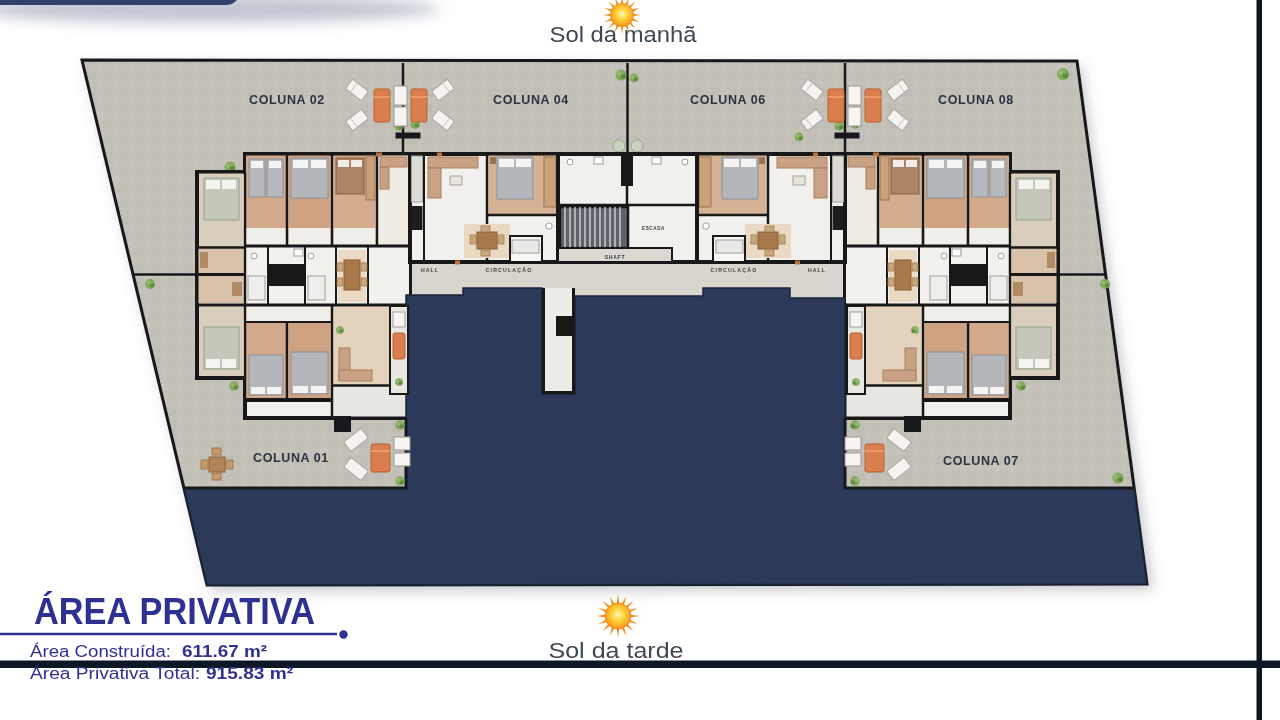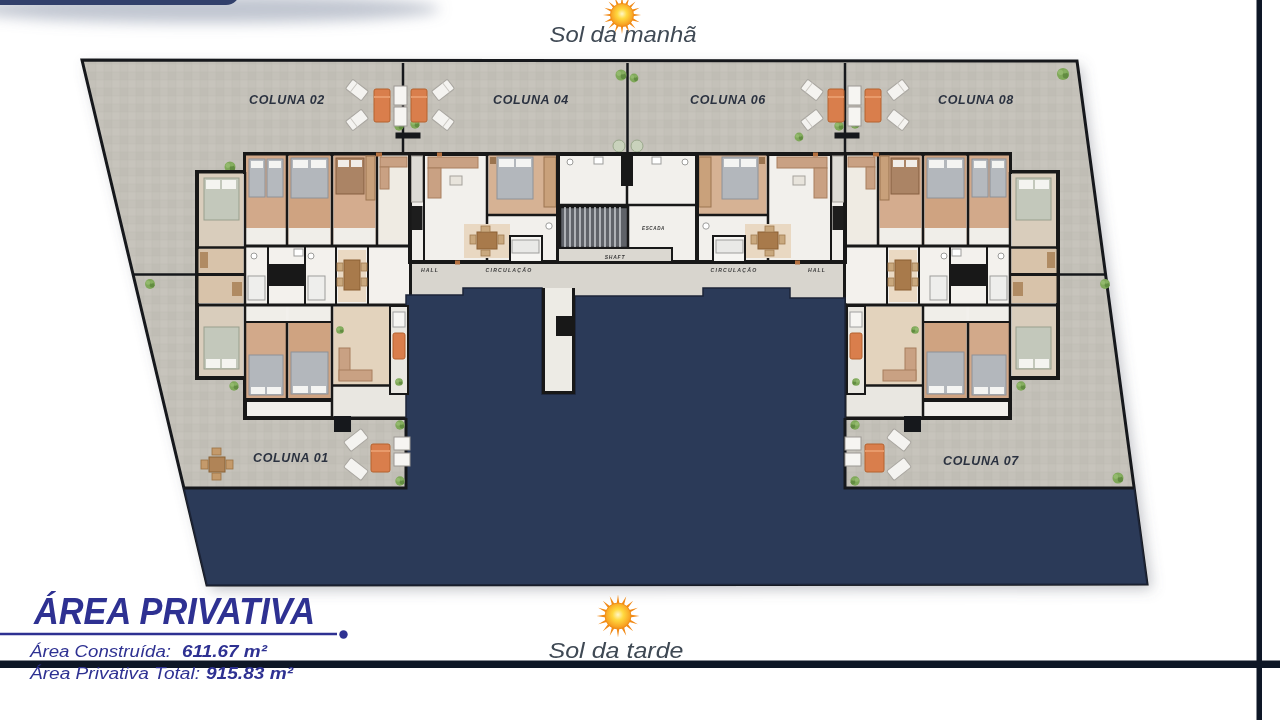--- a/index.html
+++ b/index.html
@@ -1,17 +1,17 @@
 <!DOCTYPE html>
 <html><head>
 <meta charset="utf-8">
 <style>
   html,body{margin:0;padding:0;background:#ffffff;}
   #stage{position:relative;width:1280px;height:720px;overflow:hidden;background:#ffffff;
-         font-family:"Liberation Sans", sans-serif;font-style:italic;}
+         font-family:"Liberation Sans", sans-serif;}
   svg{position:absolute;top:0;left:0;}
 </style>
 </head>
 <body>
 <div id="stage">
 <svg width="1280" height="720" viewBox="0 0 1280 720">
 <defs>
 
   <pattern id="pav" width="16" height="16" patternUnits="userSpaceOnUse">
     <rect width="16" height="16" fill="#c4c1b9"></rect>

